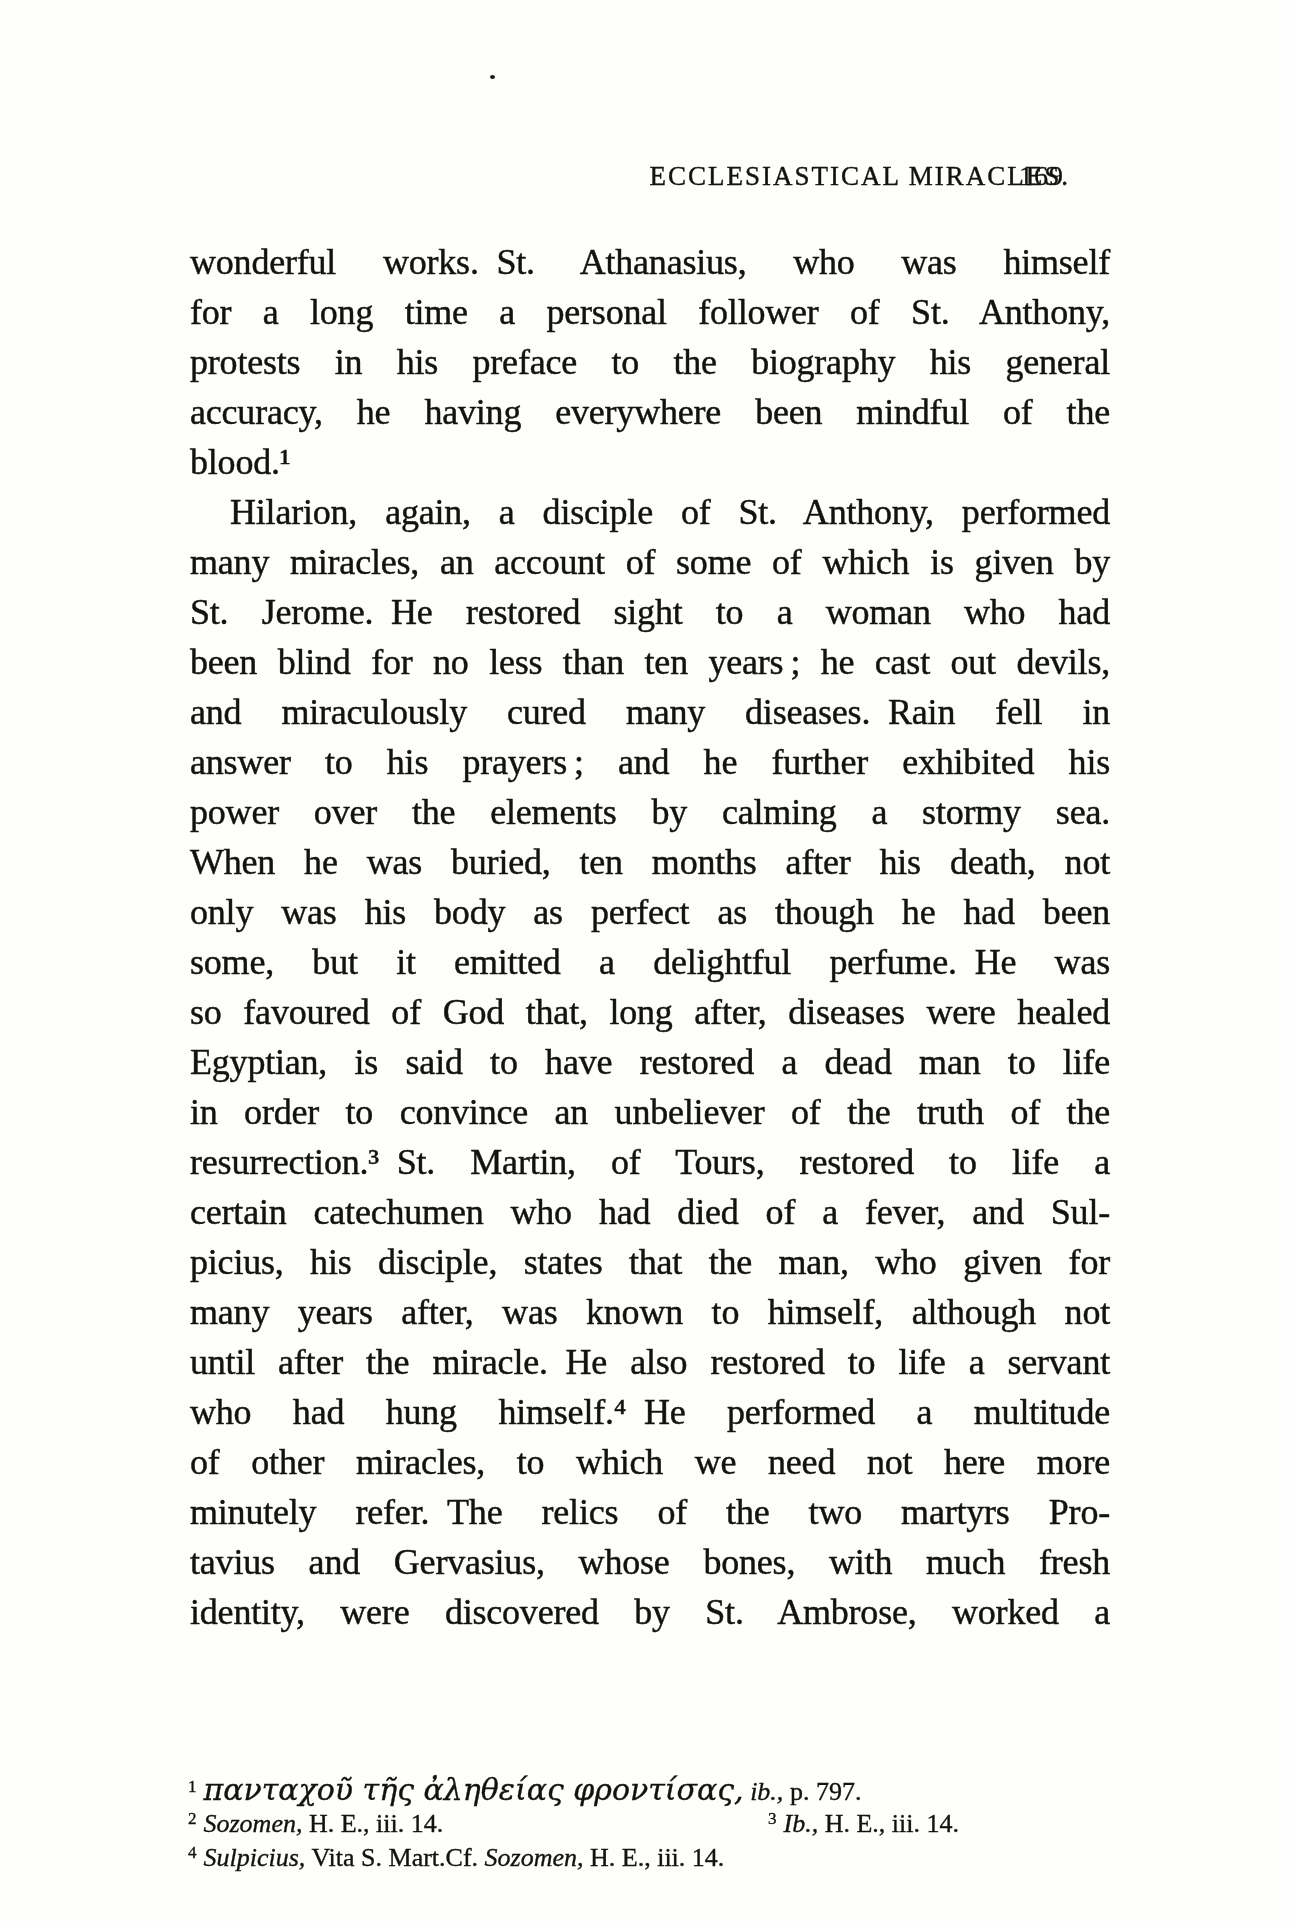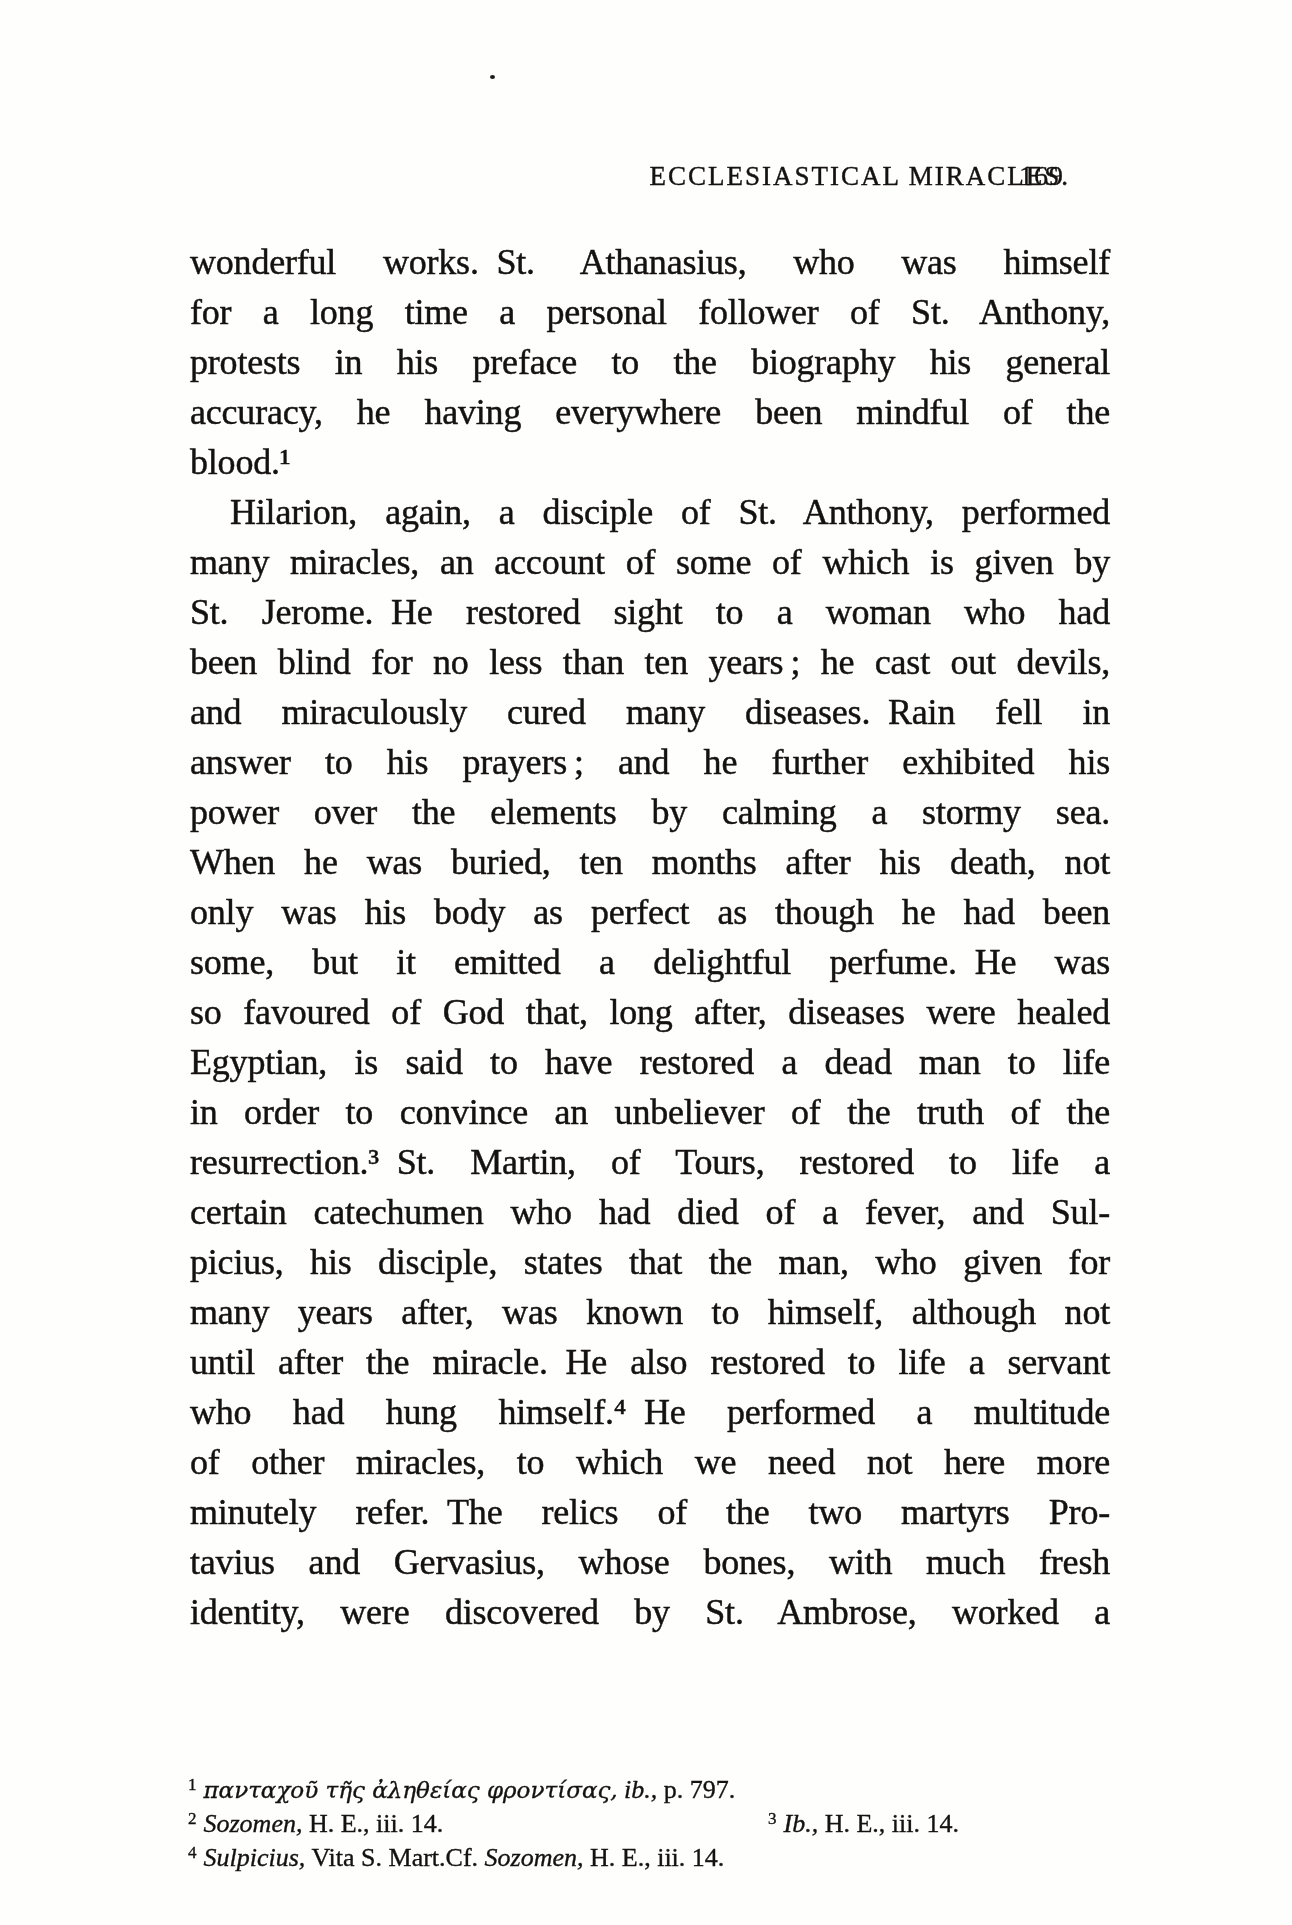--- a/index.html
+++ b/index.html
@@ -95,21 +95,21 @@
     font-size: 17px;
     transform: translateY(-8px);
     margin-right: 7px;
   }
   .it {
     font-style: italic;
   }
   .greek {
     font-style: italic;
     font-family: "DejaVu Serif", serif;
-    font-size: 23px;
+    font-size: 30px;
   }
   .fn3 {
     position: absolute;
     left: 618px;
     top: 0;
   }
   .cf {
   }
 </style>
 </head>

